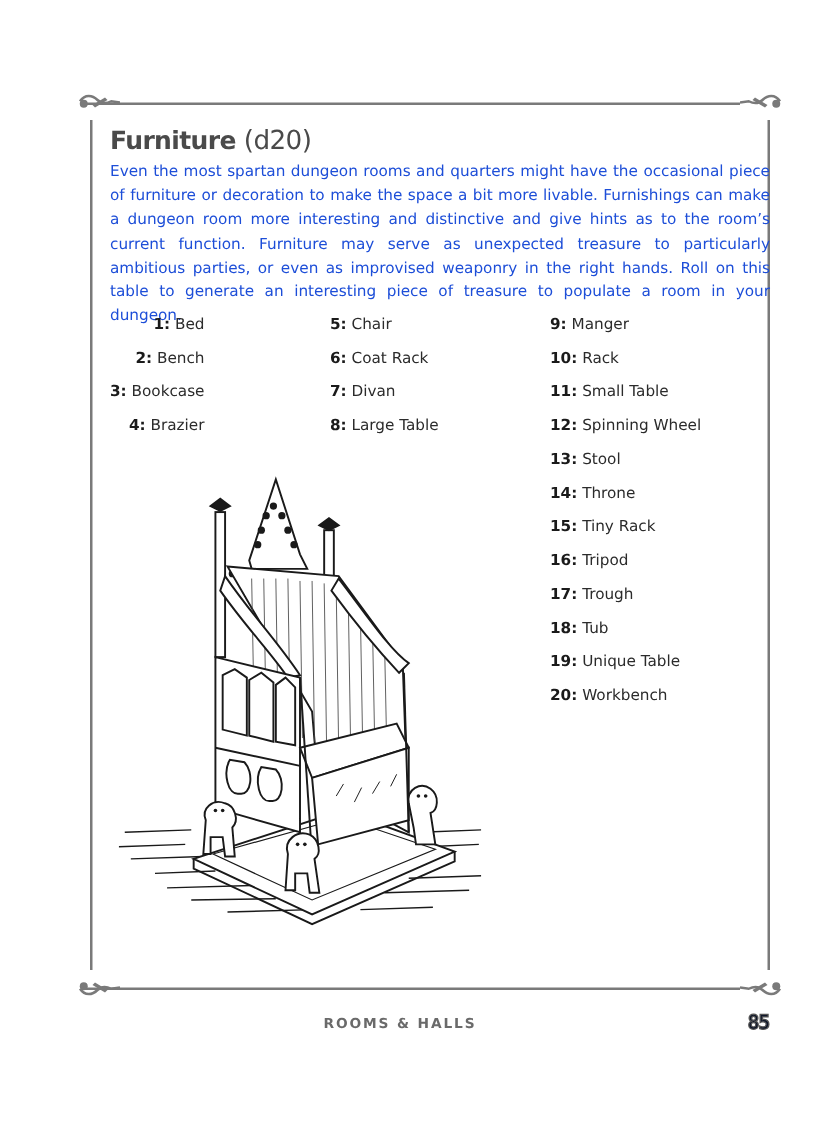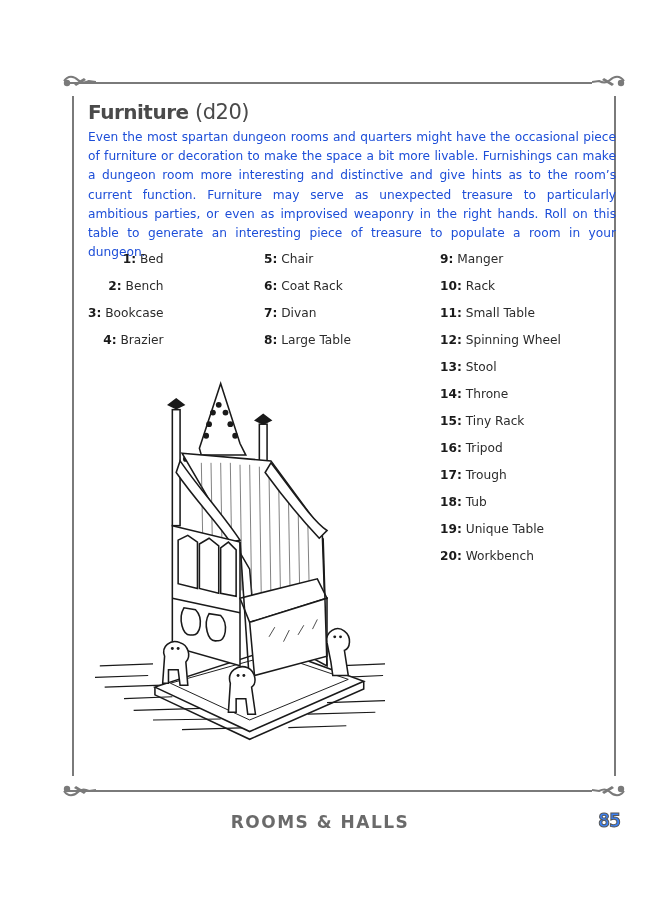--- a/index.html
+++ b/index.html
@@ -25,22 +25,22 @@
   .col { position: absolute; font-family: "DejaVu Sans", sans-serif; font-size: 12.2px; color: #2b2b2b; }
   .col .item { height: 27px; line-height: 16px; white-space: nowrap; }
   .col .num { font-weight: bold; color: #1a1a1a; }
   .col1 { left: 88px; top: 251px; text-align: right; }
   .col2 { left: 264px; top: 251px; }
   .col3 { left: 440px; top: 251px; }
 
   .illustration { position: absolute; left: 95px; top: 372px; width: 290px; height: 375px; }
   .illustration svg { width: 100%; height: 100%; display: block; }
 
-  .footer-title { position: absolute; left: 0; width: 640px; top: 812px; text-align: center; font-family: "DejaVu Sans", sans-serif; font-size: 17px; letter-spacing: 1.5px; color: #6a6a6a; font-weight: bold; }
-  .page-num { position: absolute; left: 598px; top: 808px; font-family: "DejaVu Sans Mono", monospace; font-weight: bold; font-size: 20px; color: #3b82f6; -webkit-text-stroke: 1px #555; letter-spacing: -1px; }
+  .footer-title { position: absolute; left: 0; width: 640px; top: 812px; text-align: center; font-family: "DejaVu Sans", sans-serif; font-size: 11px; letter-spacing: 1.5px; color: #6a6a6a; font-weight: bold; }
+  .page-num { position: absolute; left: 598px; top: 808px; font-family: "DejaVu Sans Mono", monospace; font-weight: bold; font-size: 16px; color: #0f172a; -webkit-text-stroke: 1px #555; letter-spacing: -1px; }
 </style>
 </head>
 <body>
 
 <div class="frame-top"></div>
 <div class="frame-bottom"></div>
 <div class="frame-left"></div>
 <div class="frame-right"></div>
 
 <div class="flourish fl-tl">

